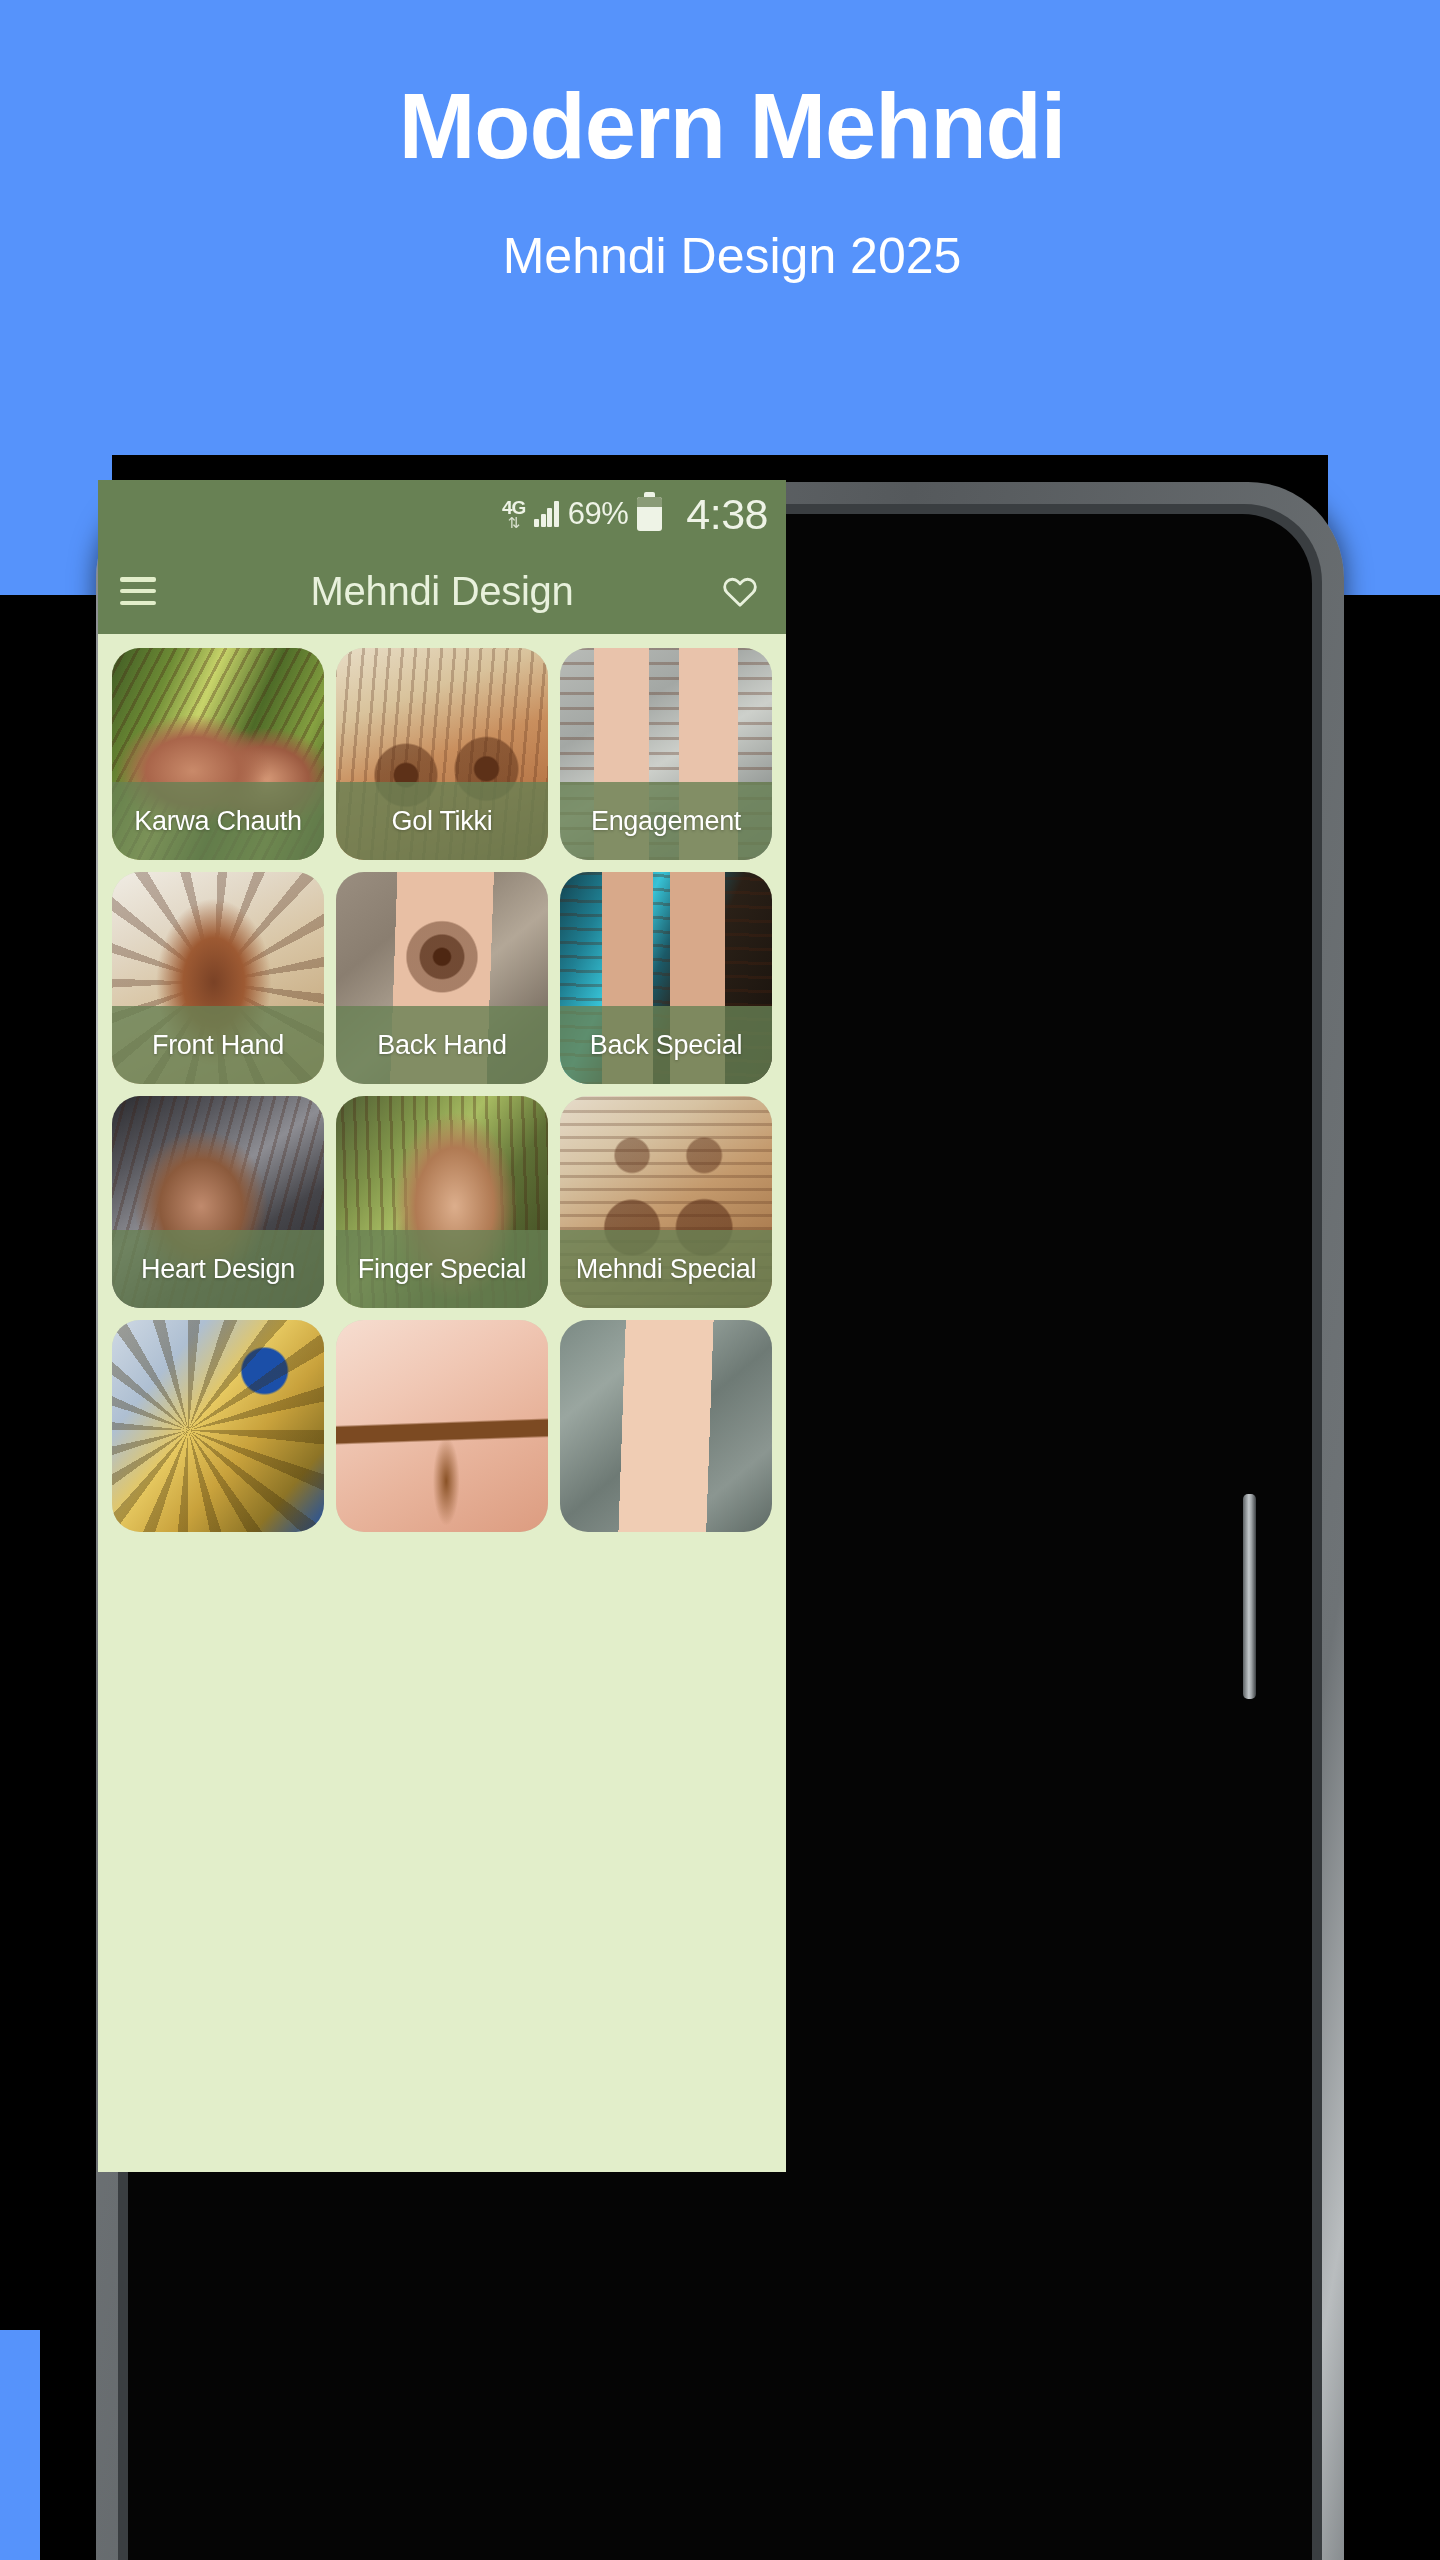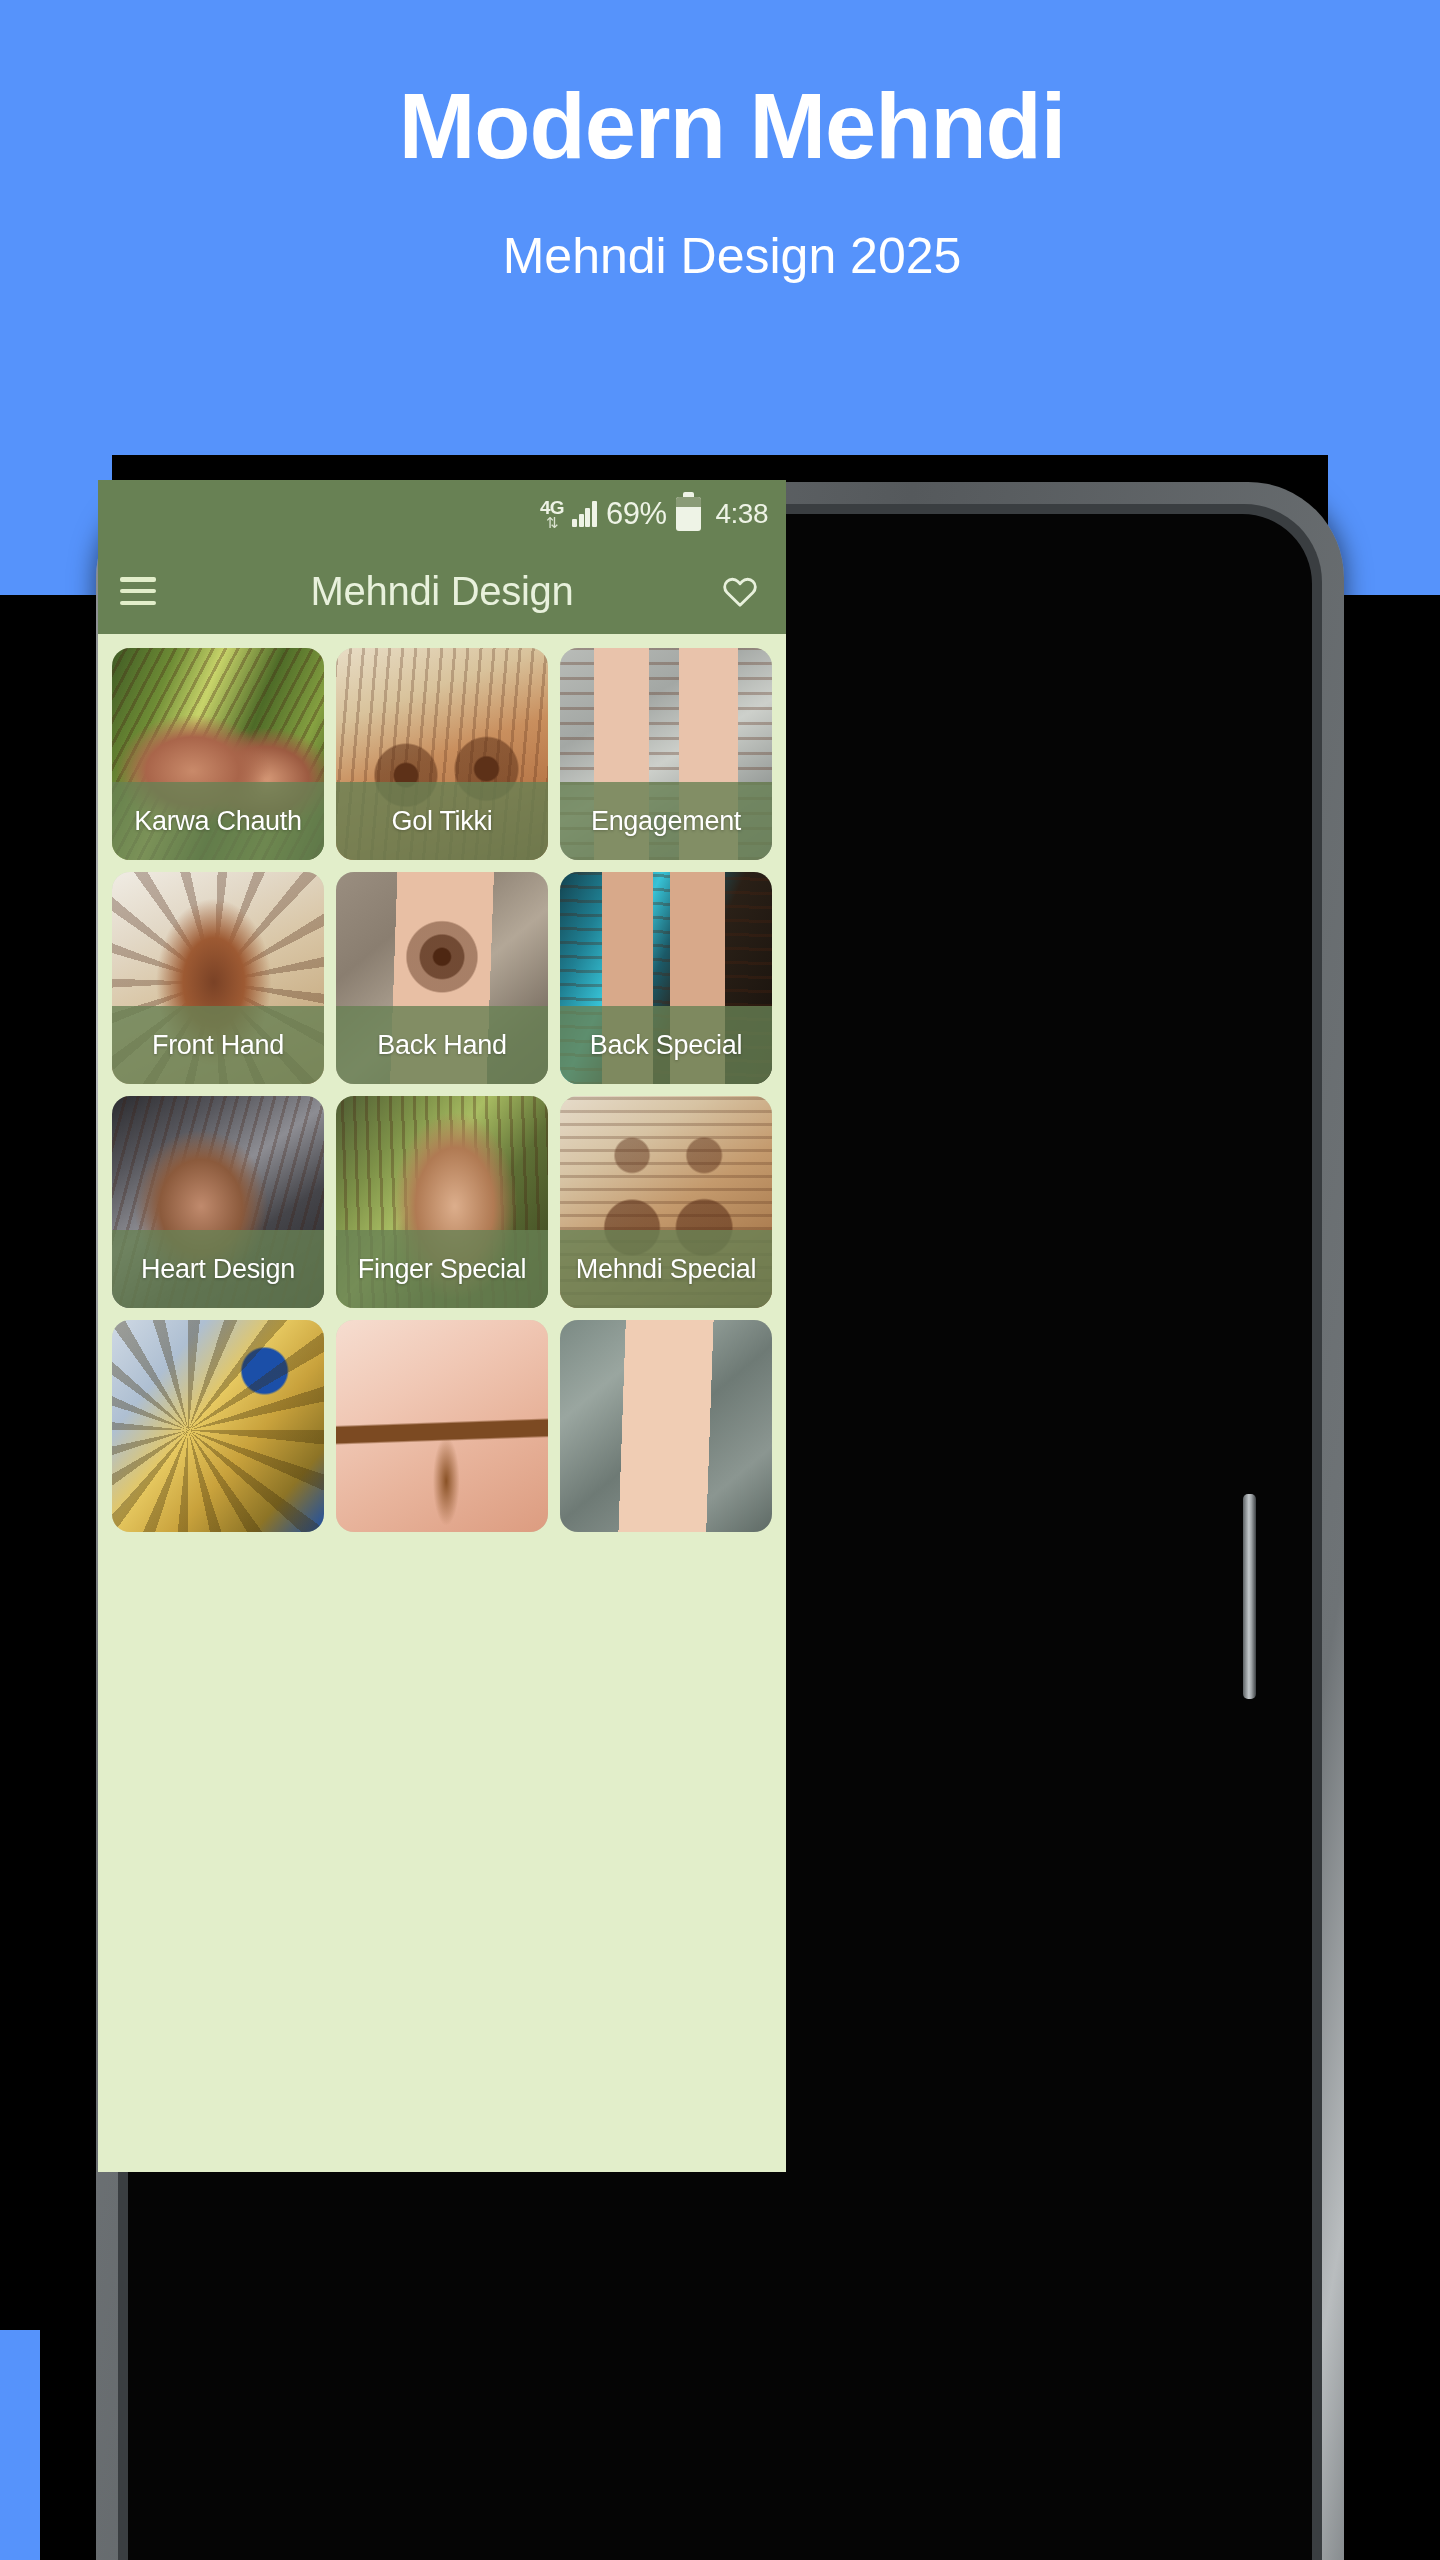--- a/index.html
+++ b/index.html
@@ -116,21 +116,21 @@
   .sb-sig i:nth-child(2){height:13px;}
   .sb-sig i:nth-child(3){height:19px;}
   .sb-sig i:nth-child(4){height:26px;}
   .sb-pct { font-size:31px; font-weight:400; letter-spacing:-0.5px; }
   .sb-batt { position:relative; width:25px; height:34px; border-radius:3px;
     background:#eef3e6; }
   .sb-batt::before{ content:""; position:absolute; left:7px; top:-5px;
     width:11px; height:5px; border-radius:2px 2px 0 0; background:#eef3e6; }
   .sb-batt::after{ content:""; position:absolute; left:0; top:0; width:25px; height:10px;
     border-radius:3px 3px 0 0; background:#8a9b77; }
-  .sb-time { font-size:28px; font-weight:400; margin-left:6px; letter-spacing:-0.5px;text-align:center; }
+  .sb-time { font-size:43px; font-weight:400; margin-left:15px; letter-spacing:-0.5px;text-align:center; }
 
   
   .appbar {
     position:relative; width:100%; height:86px;
     background:#688154;
     display:flex; align-items:center;
   }
   .hamburger {
     position:absolute; left:22px; width:36px; height:28px;
     display:flex; flex-direction:column; justify-content:space-between;
@@ -149,21 +149,21 @@
   
   .grid {
     position:relative; width:100%;
     padding:14px 14px 0 14px;
     display:grid; grid-template-columns:repeat(3,1fr);
     gap:12px;
     background:#e2eeca;
   }
   .tile {
     position:relative; width:100%; height:212px;
-    border-radius:18px; overflow:hidden;
+    border-radius:28px; overflow:hidden;
     background:#cdd9bb;
   }
   .tile-label {
     position:absolute; left:0; right:0; bottom:0; height:78px;
     background:rgba(104,129,84,0.80);
     display:flex; align-items:center; justify-content:center;
   }
   .tile-label span {
     color:#ffffff; font-size:27px; font-weight:400;
     letter-spacing:-0.3px; white-space:nowrap;

